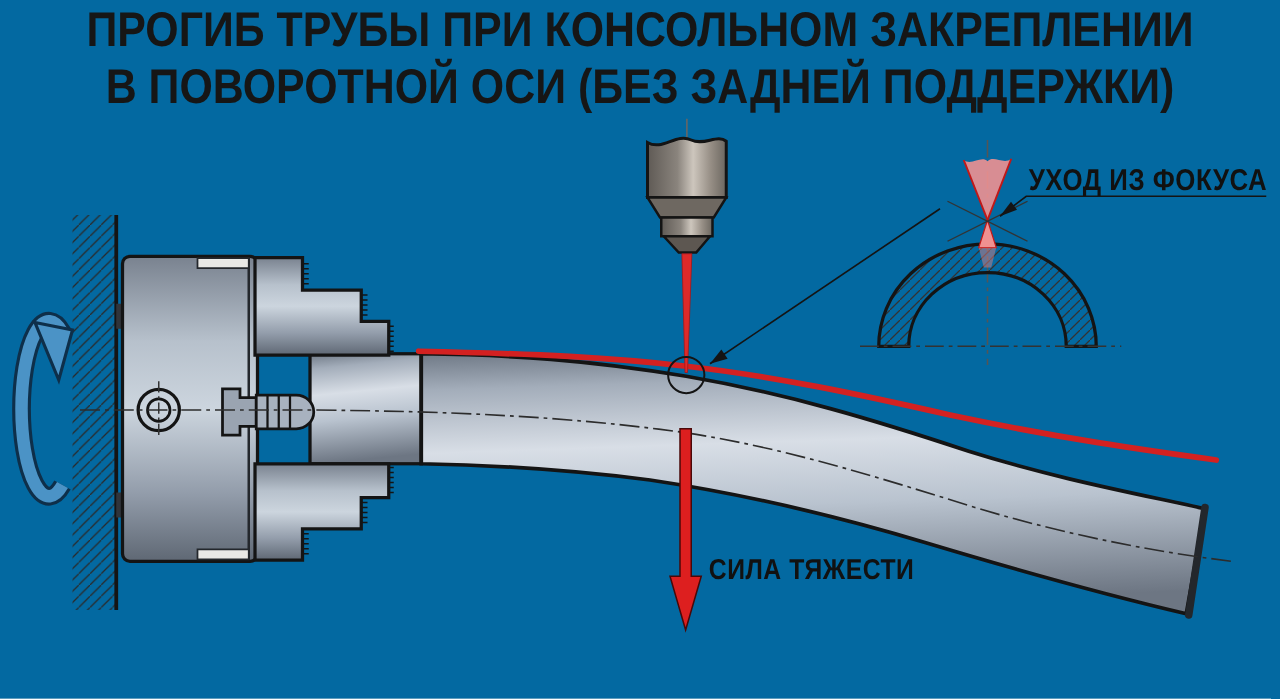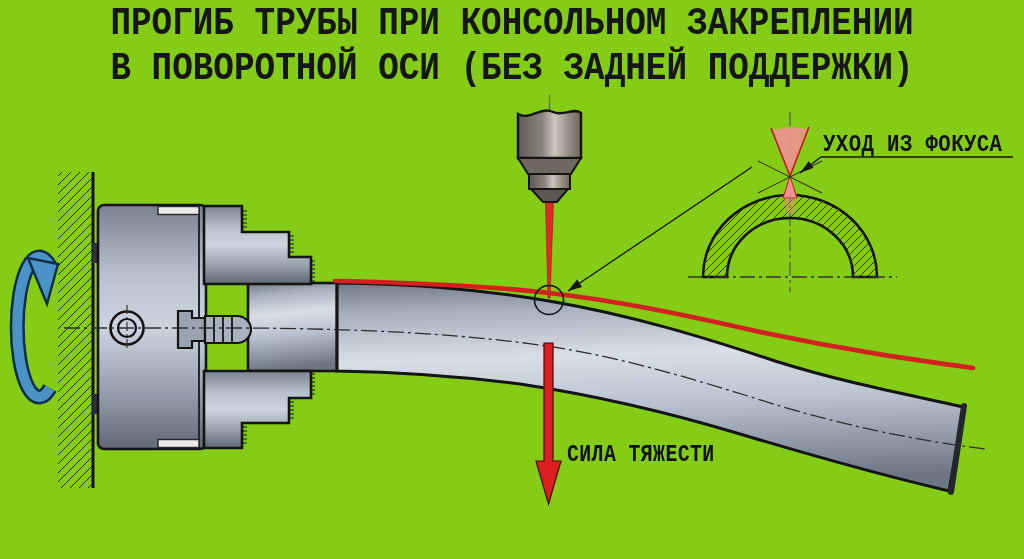--- a/index.html
+++ b/index.html
@@ -1,18 +1,18 @@
 <!DOCTYPE html>
 <html><head>
 <meta charset="utf-8">
 <style>
   html,body{margin:0;padding:0;background:#e8e8e8;}
   #stage{
     position:relative;width:1024px;height:559px;overflow:hidden;
-    background:#84cc16;font-family:Liberation Mono, monospace;
+    background:#0369a1;font-family:Liberation Sans, sans-serif;
   }
   #stage svg{position:absolute;left:0;top:0;}
   .ttl{
     position:absolute;left:0;top:2px;width:1024px;text-align:center;
     font-weight:bold;font-size:39px;line-height:45px;color:#161616;
     transform:scaleX(.88);transform-origin:50% 0;letter-spacing:0px;white-space:nowrap;
   }
   .ttl .l2{display:block;}
   .lbl{
     position:absolute;font-weight:bold;color:#111;white-space:nowrap;

